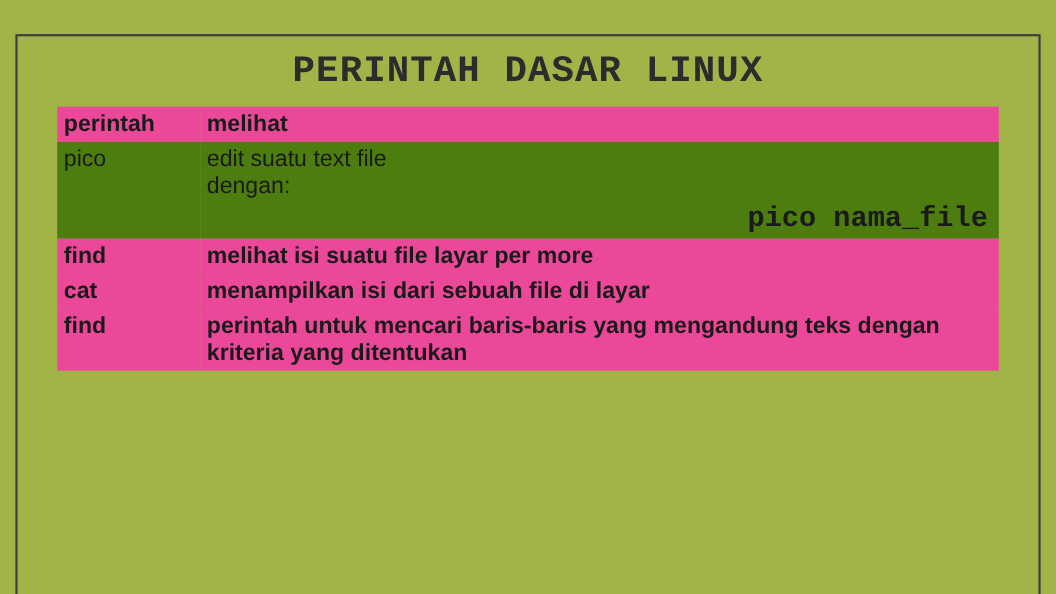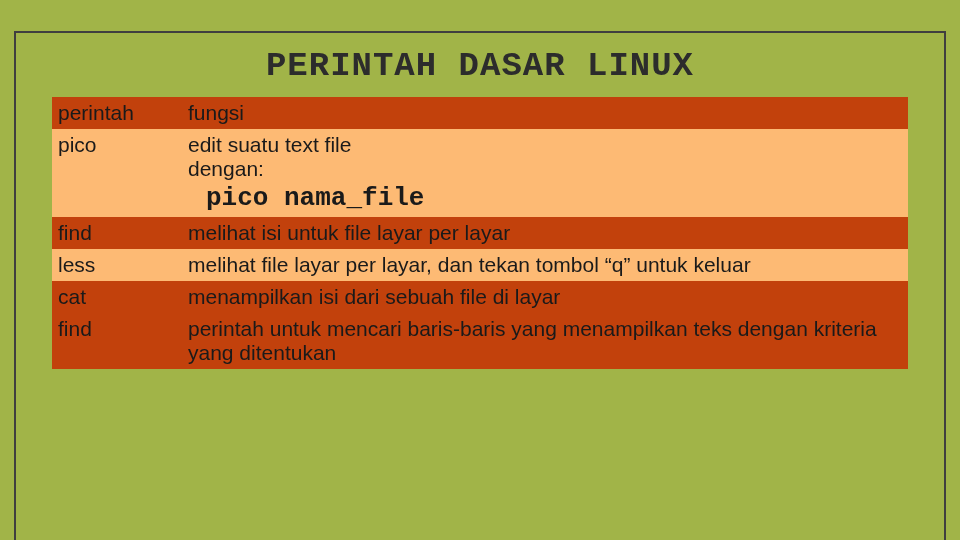--- a/index.html
+++ b/index.html
@@ -26,69 +26,66 @@
     letter-spacing: 1px;
   }
   table {
     width: 100%;
     border-collapse: collapse;
     font-size: 21px;
     color: #1a1a1a;
   }
   td { vertical-align: top; padding: 4px 10px 4px 6px; }
   td.col-cmd { width: 130px; }
-  tr.row-a { background: #c2410c; }
-  tr.row-b { background: #fdba74; }
+  tr.row-a { background: #ec4899; font-weight: bold; }
+  tr.row-b { background: #4d7c0f; }
   .syntax-label { display: block; }
   .syntax-code {
     font-family: "Courier New", Courier, monospace;
     font-weight: bold;
     font-size: 26px;
     display: block;
     padding-left: 18px;
     margin-top: 2px;
+    text-align: right;
   }
 </style>
 </head>
 <body>
 
 <div class="frame">
   <h1 class="title">PERINTAH DASAR LINUX</h1>
 
   <table>
     <tbody>
         <tr class="row-a">
       <td class="col-cmd">perintah</td>
-      <td>fungsi</td>
+      <td>melihat</td>
     </tr>
 
     <tr class="row-b">
       <td class="col-cmd">pico</td>
       <td>
         <span>edit suatu text file</span>
         <span class="syntax-label">dengan:</span>
         <span class="syntax-code">pico nama_file</span>
       </td>
     </tr>
 
     <tr class="row-a">
       <td class="col-cmd">find</td>
-      <td>melihat isi untuk file layar per layar</td>
+      <td>melihat isi suatu file layar per more</td>
     </tr>
 
-    <tr class="row-b">
-      <td class="col-cmd">less</td>
-      <td>melihat file layar per layar, dan tekan tombol “q” untuk keluar</td>
-    </tr>
 
     <tr class="row-a">
       <td class="col-cmd">cat</td>
       <td>menampilkan isi dari sebuah file di layar</td>
     </tr>
 
 
     <tr class="row-a">
       <td class="col-cmd">find</td>
-      <td>perintah untuk mencari baris-baris yang menampilkan teks dengan kriteria yang ditentukan</td>
+      <td>perintah untuk mencari baris-baris yang mengandung teks dengan kriteria yang ditentukan</td>
     </tr>
   </tbody>
     </table>
 </div>
 
 </body></html>

